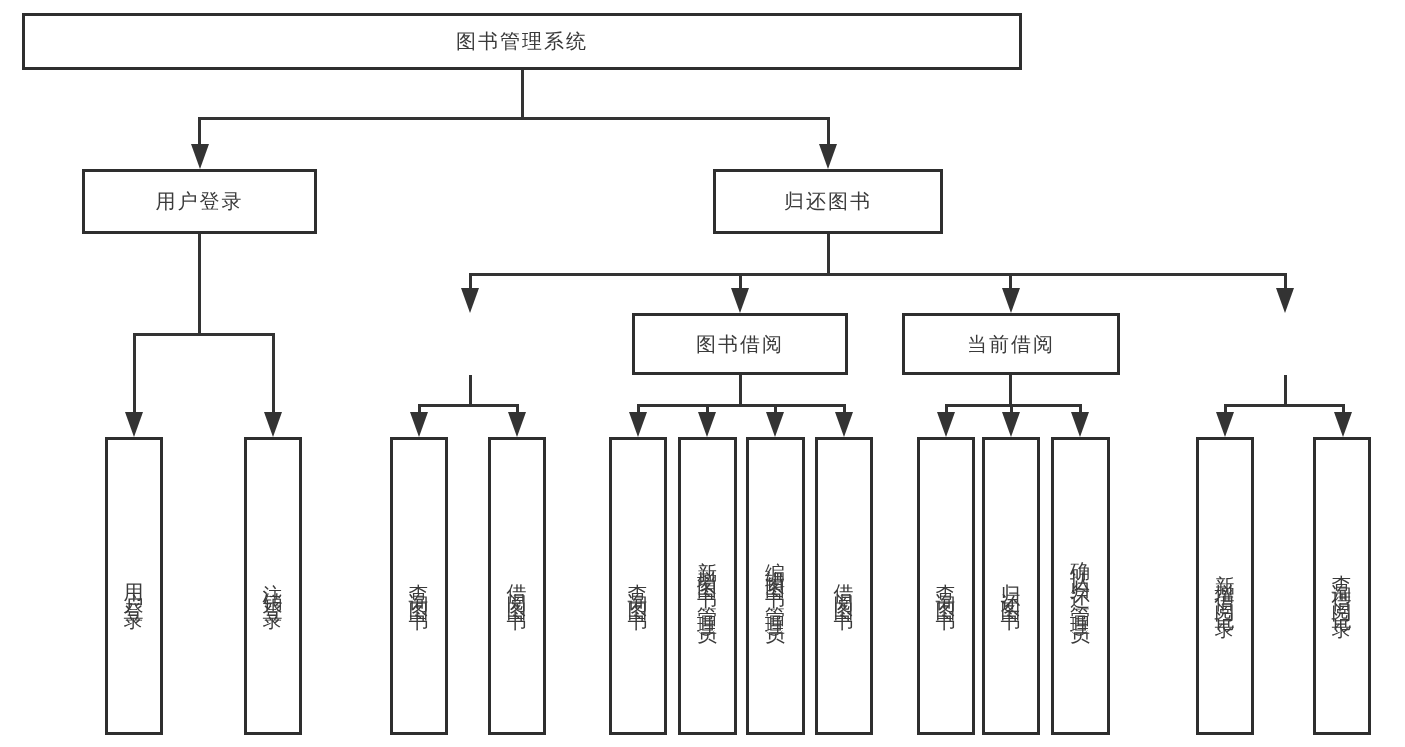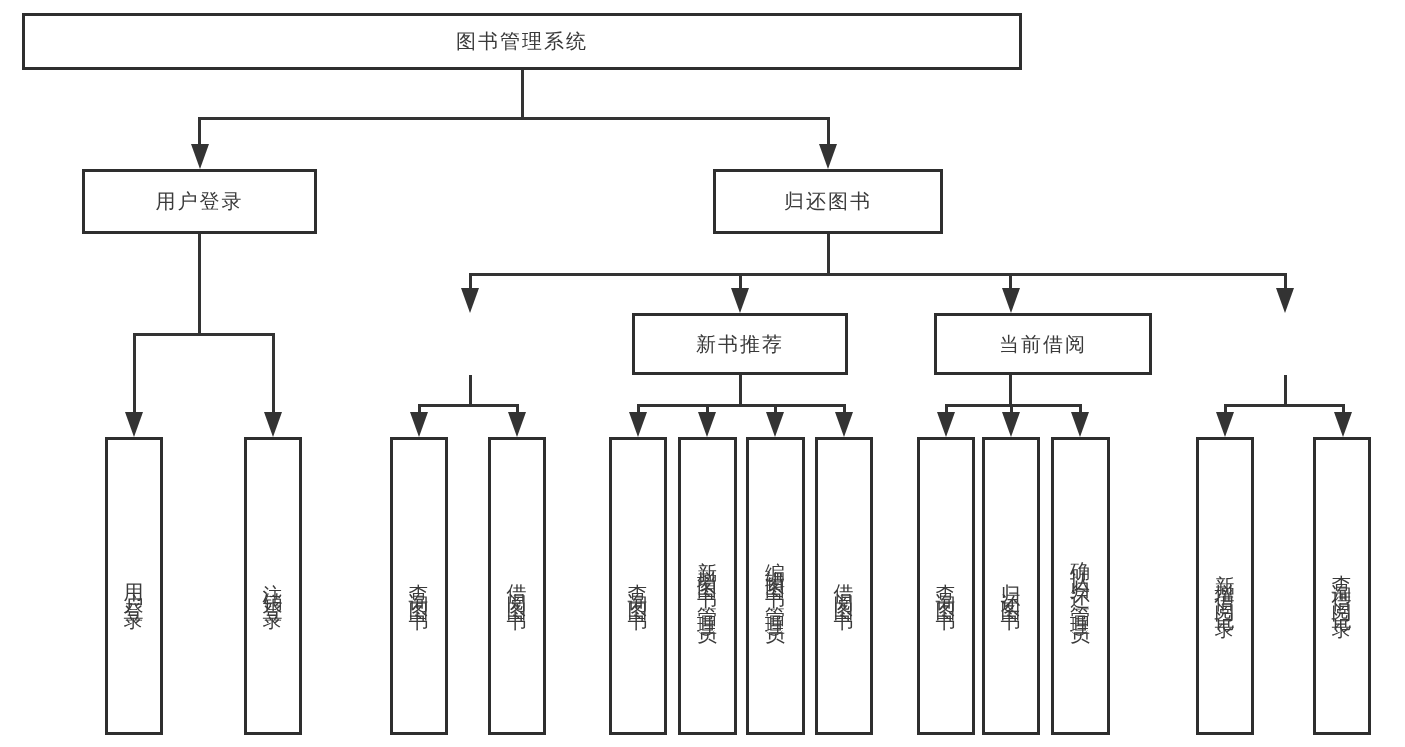--- a/index.html
+++ b/index.html
@@ -98,23 +98,23 @@
 
   <div class="node" style="left:82px;top:169px;width:235px;height:65px">
     <span>用户登录</span>
   </div>
 
   <div class="node" style="left:713px;top:169px;width:230px;height:65px">
     <span>归还图书</span>
   </div>
 
   <div class="node" style="left:632px;top:313px;width:216px;height:62px">
-    <span>新书推荐</span>
+    <span>图书借阅</span>
   </div>
-  <div class="node" style="left:934px;top:313px;width:218px;height:62px">
+  <div class="node" style="left:902px;top:313px;width:218px;height:62px">
     <span>当前借阅</span>
   </div>
 
   <div class="node v-node" style="left:105px;top:437px;width:58px;height:298px">
     <span>用户登录</span>
   </div>
   <div class="node v-node" style="left:244px;top:437px;width:58px;height:298px">
     <span>注销登录</span>
   </div>
 

